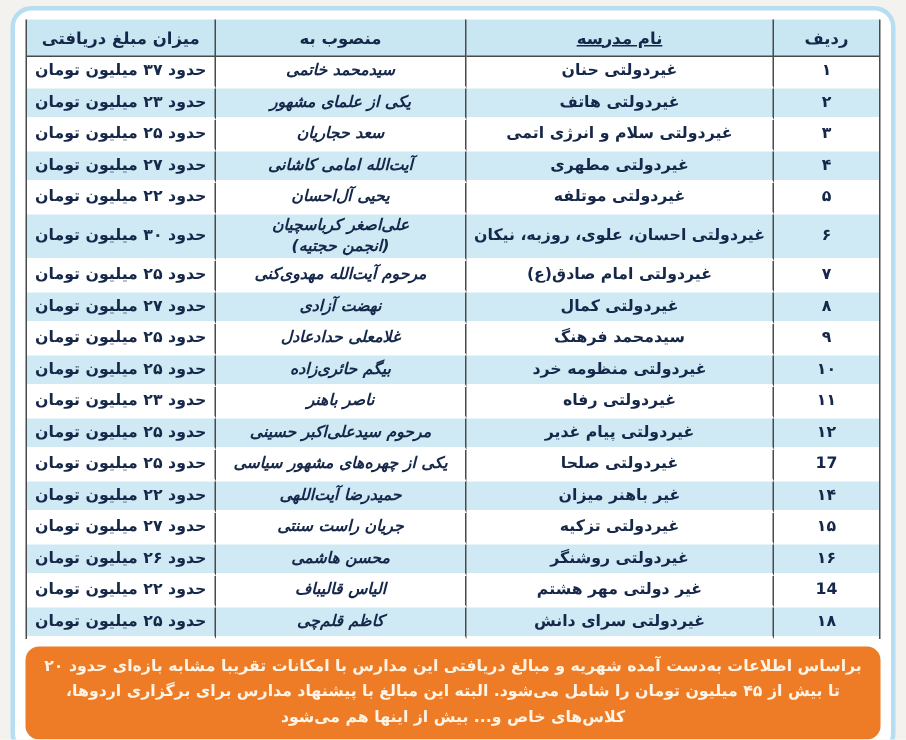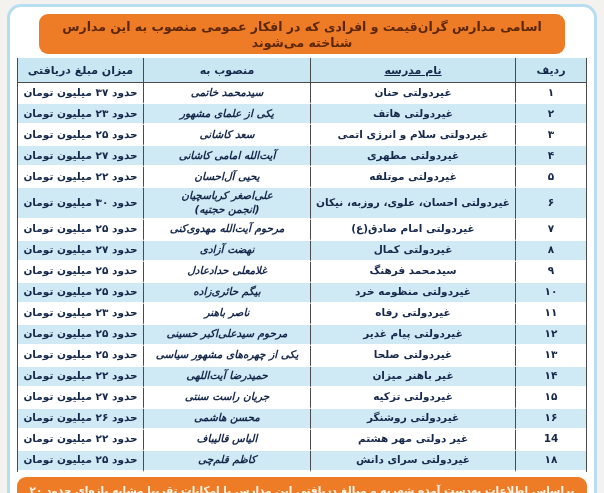--- a/index.html
+++ b/index.html
@@ -75,21 +75,20 @@
     text-align: center;
     font-size: 10.5px;
     font-weight: bold;
     line-height: 1.6;
   }
 </style>
 </head>
 <body>
 
 <div class="card">
-  <div class="title-bar">اسامی مدارس گران‌قیمت و افرادی که در افکار عمومی منصوب به این مدارس شناخته می‌شوند</div>
 
   <table class="tbl">
     <thead>
       <tr>
         <th class="col-no">ردیف</th>
         <th class="col-school">نام مدرسه</th>
         <th class="col-attr">منصوب به</th>
         <th class="col-amount">میزان مبلغ دریافتی</th>
       </tr>
     </thead>
@@ -102,21 +101,21 @@
         </tr>
         <tr class="alt">
           <td>۲</td>
           <td>غیردولتی هاتف</td>
           <td>یکی از علمای مشهور</td>
           <td>حدود ۲۳ میلیون تومان</td>
         </tr>
         <tr>
           <td>۳</td>
           <td>غیردولتی سلام و انرژی اتمی</td>
-          <td>سعد کاشانی</td>
+          <td>سعد حجاریان</td>
           <td>حدود ۲۵ میلیون تومان</td>
         </tr>
         <tr class="alt">
           <td>۴</td>
           <td>غیردولتی مطهری</td>
           <td>آیت‌الله امامی کاشانی</td>
           <td>حدود ۲۷ میلیون تومان</td>
         </tr>
         <tr>
           <td>۵</td>
@@ -161,21 +160,21 @@
           <td>ناصر باهنر</td>
           <td>حدود ۲۳ میلیون تومان</td>
         </tr>
         <tr class="alt">
           <td>۱۲</td>
           <td>غیردولتی پیام غدیر</td>
           <td>مرحوم سیدعلی‌اکبر حسینی</td>
           <td>حدود ۲۵ میلیون تومان</td>
         </tr>
         <tr>
-          <td>۱۳</td>
+          <td>17</td>
           <td>غیردولتی صلحا</td>
           <td>یکی از چهره‌های مشهور سیاسی</td>
           <td>حدود ۲۵ میلیون تومان</td>
         </tr>
         <tr class="alt">
           <td>۱۴</td>
           <td>غیر باهنر میزان</td>
           <td>حمیدرضا آیت‌اللهی</td>
           <td>حدود ۲۲ میلیون تومان</td>
         </tr>

